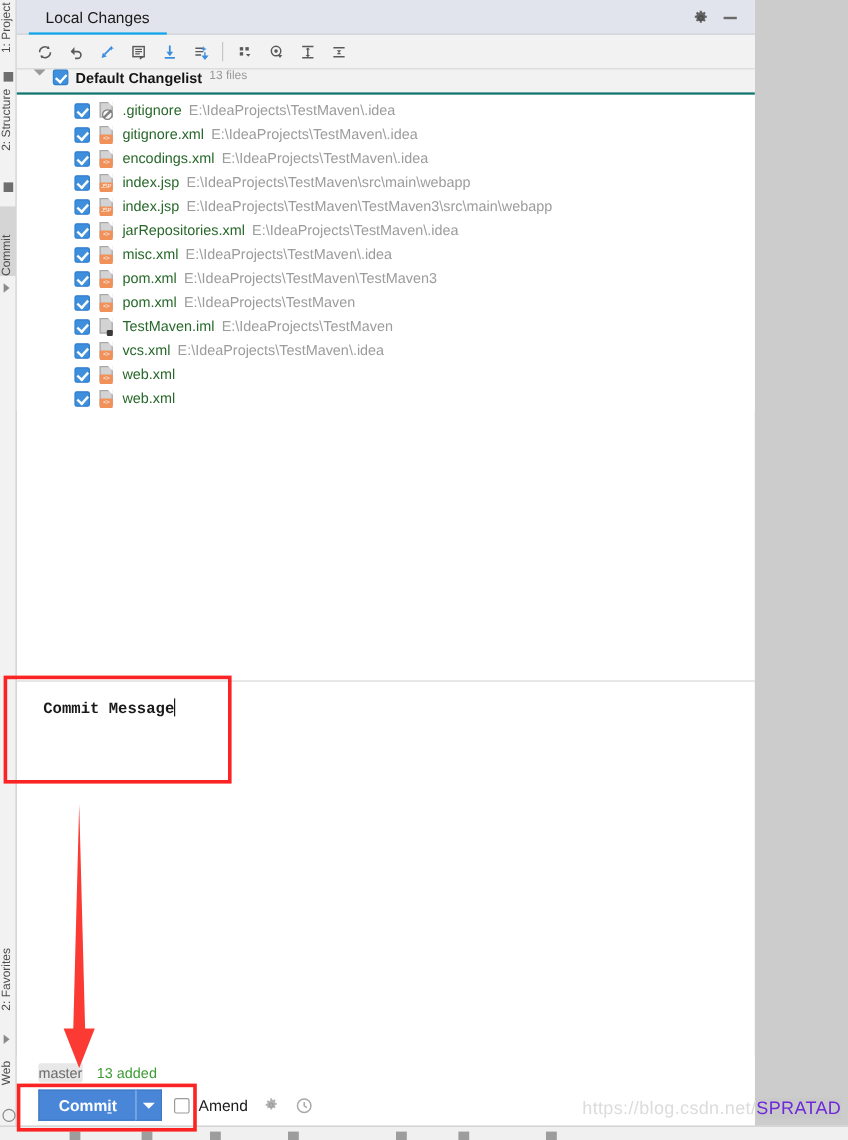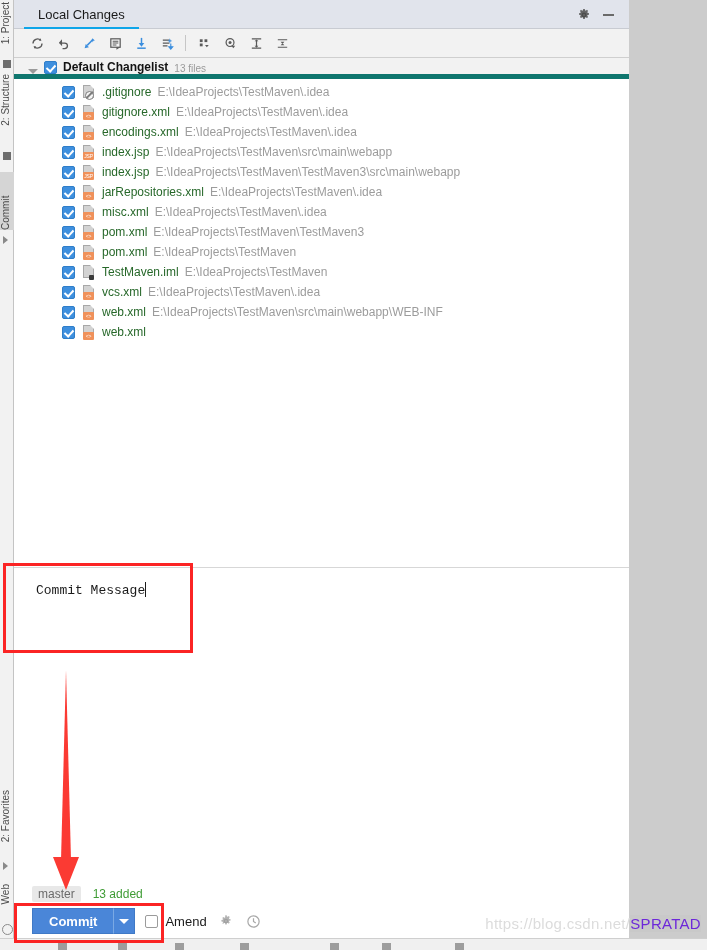--- a/index.html
+++ b/index.html
@@ -121,23 +121,23 @@
     width: 1px; height: 16px;
     background: #c6c6c6;
     margin: 0 5px;
   }
 
   
   .cl-row {
     position: relative;
     height: 21px;
     background: #f2f2f2;
-    border-bottom: 5px solid #0f766e;
-    display: flex;
-    align-items: flex-end;
+    border-bottom: 2px solid #0f766e;
+    display: flex;
+    align-items: flex-start;
     padding-left: 14px;
     box-sizing: border-box;
     gap: 6px;
   }
   .tri-down {
     width: 0; height: 0;
     border-left: 5px solid transparent;
     border-right: 5px solid transparent;
     border-top: 5px solid #9a9a9a;
     cursor: pointer;
@@ -285,21 +285,21 @@
     position: absolute;
     left: 18px; top: 6px;
     display: flex;
     align-items: center;
     gap: 12px;
   }
   .branch-chip {
     background: #e8e8e8;
     color: #6b6b6b;
     font-size: 12px;
-    padding: 1px 6px;
+    padding: 1px 0;
     border-radius: 2px;
   }
   .added-count { color: #3f9c35; font-size: 12px; }
 
   .commit-row {
     position: absolute;
     left: 18px; top: 28px;
     display: flex;
     align-items: center;
     gap: 10px;
@@ -609,35 +609,34 @@
         <span class="fname">vcs.xml</span>
         <span class="fpath">E:\IdeaProjects\TestMaven\.idea</span>
       </div>
       <div class="file-row">
         <div class="cbx"></div>
         <span class="ficon">
           <span class="sheet"></span>
           <span class="badge">&lt;&gt;</span>
         </span>
         <span class="fname">web.xml</span>
-        <span class="fpath">E:\IdeaProjects\TestMaven\src\main\webapp\WEB-INF</span>
       </div>
       <div class="file-row">
         <div class="cbx"></div>
         <span class="ficon">
           <span class="sheet"></span>
           <span class="badge">&lt;&gt;</span>
         </span>
         <span class="fname">web.xml</span>
       </div>
     </div>
 
   <div class="msg-sep"></div>
   <div class="msg-area">
-    <div style="padding:10px 8px;">
+    <div style="padding:10px 8px;font-weight:bold;">
       <span class="msg-text">Commit Message</span><span class="caret"></span>
     </div>
   </div>
 
   <div class="commit-bar">
     <div class="branch-line">
       <span class="branch-chip">master</span>
       <span class="added-count">13 added</span>
     </div>
     <div class="commit-row">

